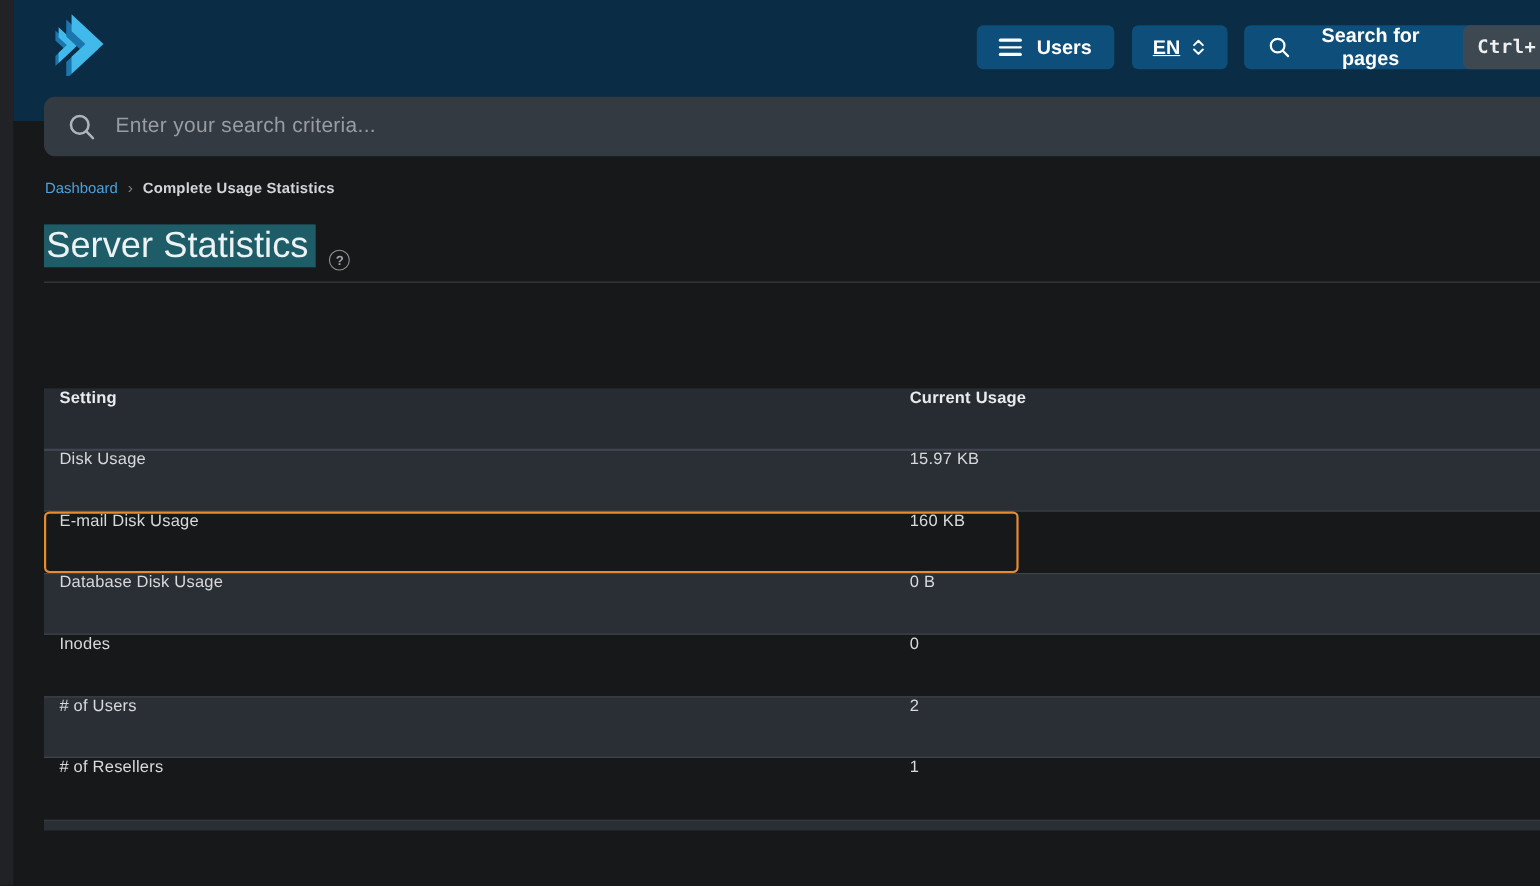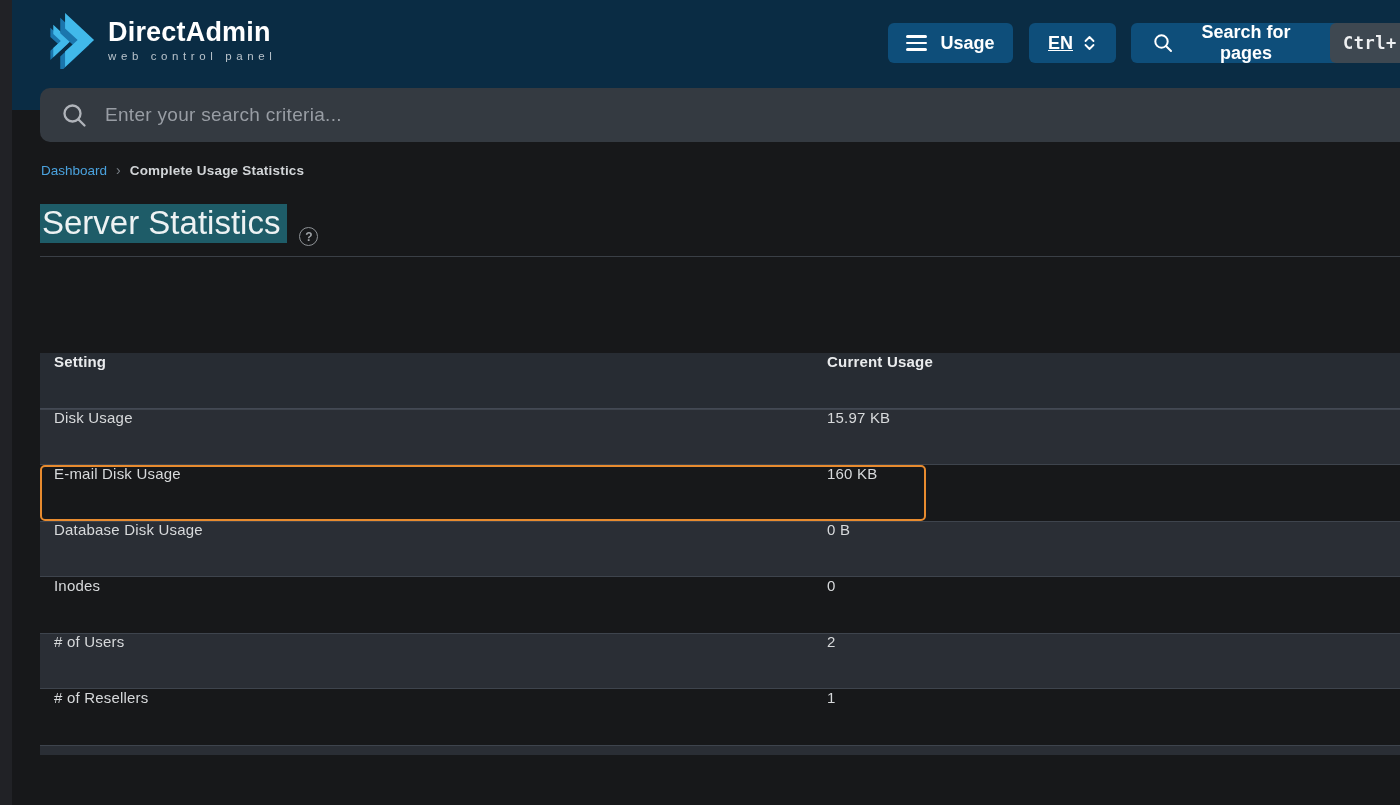--- a/index.html
+++ b/index.html
@@ -93,33 +93,29 @@
           <g transform="translate(-1,13) scale(0.60)">
             <polygon points="23,7 53,35 23,63 23,47 36,35 23,23" fill="#1b76ad"></polygon>
             <polygon points="28,2 58,30 28,58 28,42 41,30 28,18" fill="#41b9ea"></polygon>
           </g>
           <g>
             <polygon points="23,7 53,35 23,63 23,47 36,35 23,23" fill="#1b76ad"></polygon>
             <polygon points="28,2 58,30 28,58 28,42 41,30 28,18" fill="#41b9ea"></polygon>
           </g>
         </svg>
       </span>
-      <span class="brand-text">
-        <div class="brand-name">DirectAdmin</div>
-        <div class="brand-tagline">web control panel</div>
-      </span>
     </div>
 
     <button class="hdr-btn menu-btn">
       <span class="hamburger">
           <span></span>
           <span></span>
           <span></span>
         </span>
-      <span>Usage</span>
+      <span>Users</span>
     </button>
 
     <button class="hdr-btn lang-btn">
       <span>EN</span>
       <span>
         <svg class="icon-svg" width="15" height="20" viewBox="0 0 15 20">
           <path d="M3.5 8 L7.5 4 L11.5 8" fill="none" stroke="#ffffff" stroke-width="1.8" stroke-linecap="round" stroke-linejoin="round"></path>
           <path d="M3.5 12 L7.5 16 L11.5 12" fill="none" stroke="#ffffff" stroke-width="1.8" stroke-linecap="round" stroke-linejoin="round"></path>
         </svg>
       </span>

